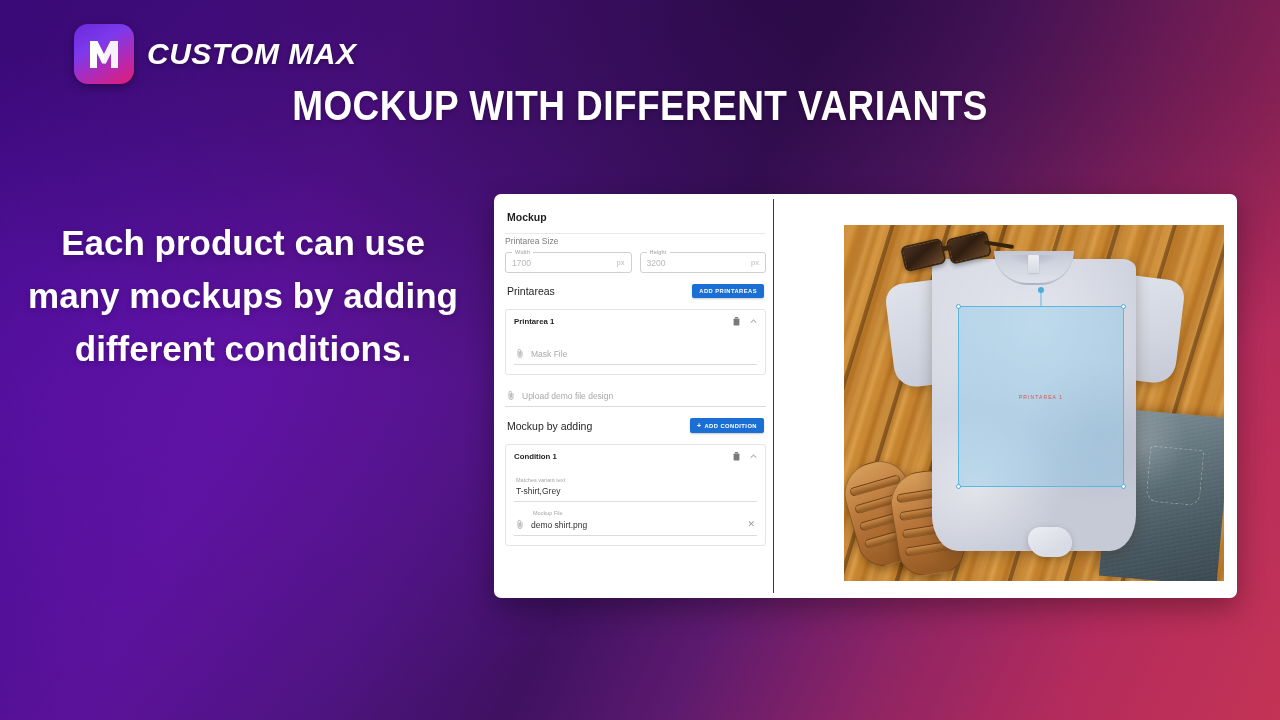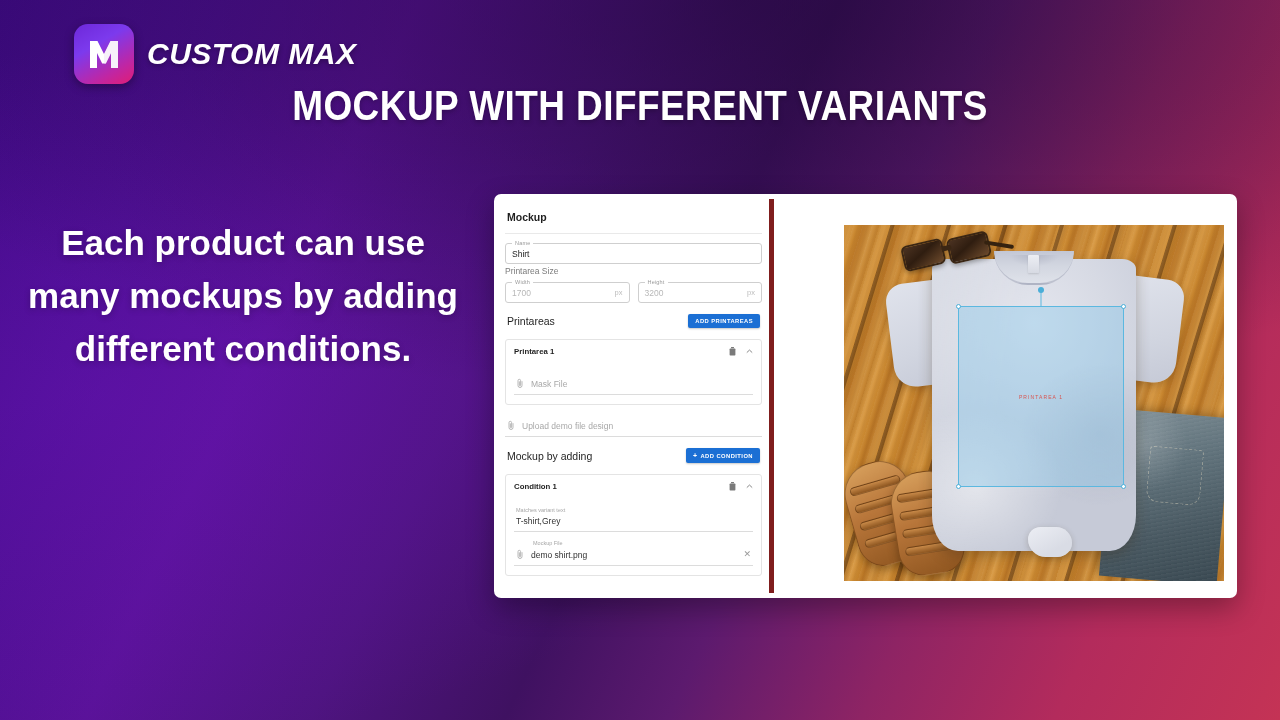--- a/index.html
+++ b/index.html
@@ -76,21 +76,21 @@
     background: #ffffff;
     border-radius: 7px;
     box-shadow: 0 10px 28px rgba(0,0,0,0.32);
     padding: 5px;
     display: flex;
     overflow: hidden;
   }
   .panel-left {
     width: 275px;
     background: #ffffff;
-    border-right: 5px solid #7f1d1d;
+    border-right: 1px solid #7f1d1d;
     position: relative;
     overflow: hidden;
     flex: 0 0 275px;
   }
   .panel-right {
     flex: 1;
     background: #ffffff;
     position: relative;
     display: flex;
     align-items: flex-start;
@@ -422,24 +422,20 @@
 <div class="tagline">Each product can use many mockups by adding different conditions.</div>
 
 <div class="app-card">
 
   <div class="panel-left">
     <div class="form-scroll">
 
       <div class="section-title">Mockup</div>
       <div class="divider"></div>
 
-      <div class="tf-outlined">
-        <span class="tf-legend">Name</span>
-        <span class="tf-value">Shirt</span>
-      </div>
 
       <div class="field-label">Printarea Size</div>
       <div class="size-row">
         <div class="tf-outlined">
           <span class="tf-legend">Width</span>
           <span class="tf-value ph">1700</span>
           <span class="tf-suffix">px</span>
         </div>
         <div class="tf-outlined">
           <span class="tf-legend">Height</span>

